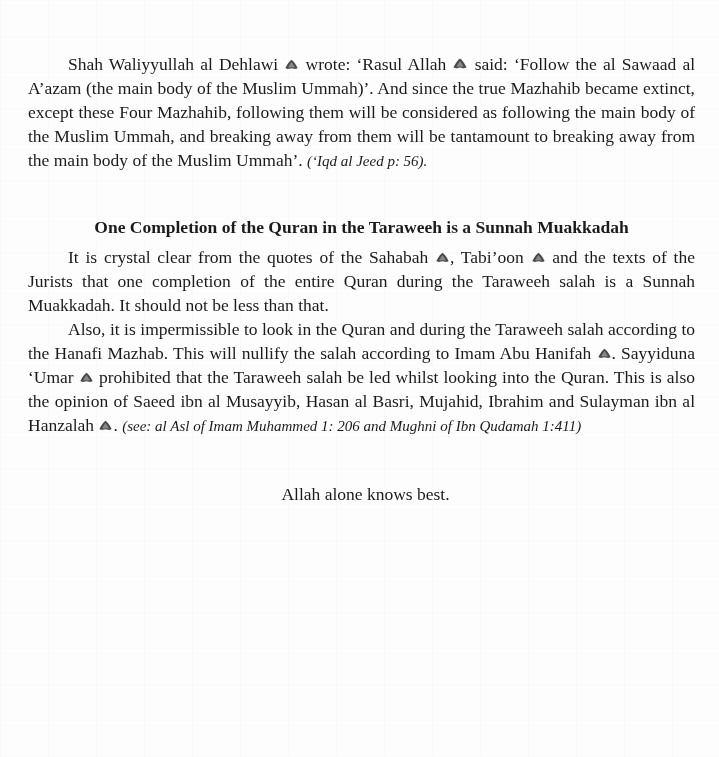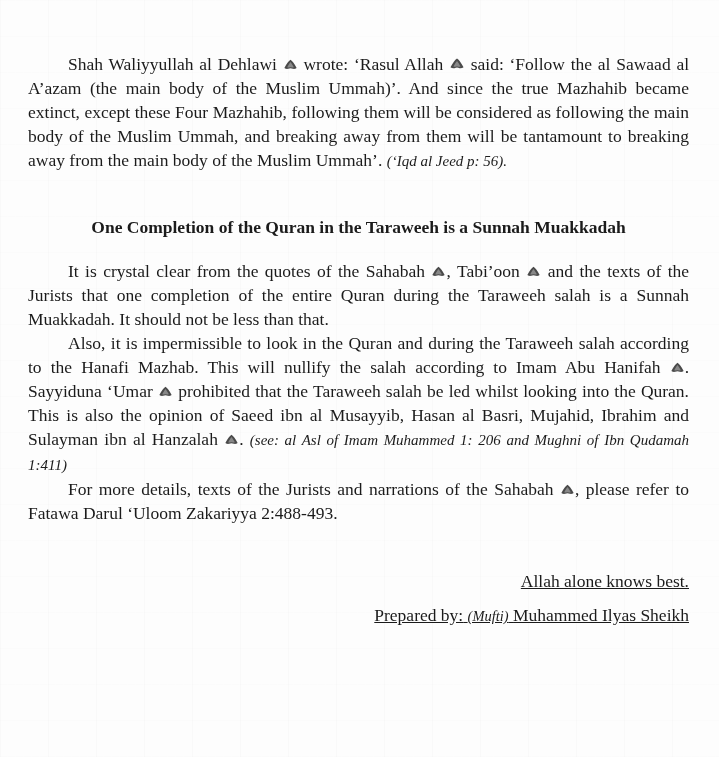--- a/index.html
+++ b/index.html
@@ -5,37 +5,37 @@
   html, body { margin: 0; padding: 0; }
   body {
     width: 719px; height: 757px;
     background: #ffffff;
     font-family: "Liberation Serif", serif;
   }
   .page {
     position: relative;
     width: 719px; height: 757px;
     box-sizing: border-box;
-    padding: 52px 30px 0 28px;
+    padding: 52px 24px 0 28px;
     background: #fdfdfd;
     background-image:
       repeating-linear-gradient(90deg, rgba(0,0,0,0.015) 0 1px, transparent 1px 48px),
       repeating-linear-gradient(0deg, rgba(0,0,0,0.008) 0 1px, transparent 1px 36px);
     color: #1b1b1b;
     overflow: hidden;
   }
   p.body {
     margin: 0;
     font-size: 17.5px;
     line-height: 24px;
     text-align: justify;
   }
   p.indent { text-indent: 40px; }
   h2.heading {
-    margin: 42px 0 20px 0;
+    margin: 42px 0 6px 0;
     font-size: 17.5px;
     line-height: 24px;
     text-align: center;
     font-weight: bold;
   }
   .mt { margin-top: 10px; }
   .cite {
     font-style: italic;
     font-size: 15px;
   }
@@ -45,22 +45,21 @@
     vertical-align: baseline;
     position: relative; top: 0px;
   }
   .hon.lg { width: 16px; height: 13px; }
   .hon svg { display: block; width: 100%; height: 100%; }
   .footer { margin-top: 44px; }
   .footer p {
     margin: 0 0 10px 8px;
     font-size: 17.5px;
     line-height: 24px;
-    text-align: right;
-    text-decoration: underline;
+    text-align: center;
   }
   .small-italic {
     font-style: italic;
     font-size: 14.5px;
   }
 </style>
 </head>
 <body>
 
 <div class="page">
@@ -100,26 +99,18 @@
           <path d="M11 1c-1.6 1.1-2.8 2.4-4.1 4.2C5.2 7.5 3.6 10.5 2 13.2c1.4 1 3.6 1.6 5.5 1.2 1.2-.2 2.3-.8 3.5-.8 1.2 0 2.3.6 3.5.8 1.9.4 4.1-.2 5.5-1.2-1.6-2.7-3.2-5.7-4.9-8C13.8 3.4 12.6 2.1 11 1z" fill="#4a4a4a"></path>
           <path d="M11 4.5c-.9 1-1.8 2.2-2.7 3.7-.7 1.2-1.5 2.6-2.2 3.8.9.4 2 .6 3 .4.7-.1 1.3-.4 1.9-.4s1.2.3 1.9.4c1 .2 2.1 0 3-.4-.7-1.2-1.5-2.6-2.2-3.8-.9-1.5-1.8-2.7-2.7-3.7z" fill="#fdfdfd" opacity=".35"></path>
         </svg></span>
     <span>prohibited that the Taraweeh salah be led whilst looking into the Quran. This is also the opinion of Saeed ibn al Musayyib, Hasan al Basri, Mujahid, Ibrahim and Sulayman ibn al Hanzalah</span>
     <span class="hon"><svg viewBox="0 0 22 16">
           <path d="M11 1c-1.6 1.1-2.8 2.4-4.1 4.2C5.2 7.5 3.6 10.5 2 13.2c1.4 1 3.6 1.6 5.5 1.2 1.2-.2 2.3-.8 3.5-.8 1.2 0 2.3.6 3.5.8 1.9.4 4.1-.2 5.5-1.2-1.6-2.7-3.2-5.7-4.9-8C13.8 3.4 12.6 2.1 11 1z" fill="#4a4a4a"></path>
           <path d="M11 4.5c-.9 1-1.8 2.2-2.7 3.7-.7 1.2-1.5 2.6-2.2 3.8.9.4 2 .6 3 .4.7-.1 1.3-.4 1.9-.4s1.2.3 1.9.4c1 .2 2.1 0 3-.4-.7-1.2-1.5-2.6-2.2-3.8-.9-1.5-1.8-2.7-2.7-3.7z" fill="#fdfdfd" opacity=".35"></path>
         </svg></span><span>.</span>
     <span class="cite">(see: al Asl of Imam Muhammed 1: 206 and Mughni of Ibn Qudamah 1:411)</span></p>
 
-  <p class="body indent mt"><span>For more details, texts of the Jurists and narrations of the Sahabah</span>
-    <span class="hon"><svg viewBox="0 0 22 16">
-          <path d="M11 1c-1.6 1.1-2.8 2.4-4.1 4.2C5.2 7.5 3.6 10.5 2 13.2c1.4 1 3.6 1.6 5.5 1.2 1.2-.2 2.3-.8 3.5-.8 1.2 0 2.3.6 3.5.8 1.9.4 4.1-.2 5.5-1.2-1.6-2.7-3.2-5.7-4.9-8C13.8 3.4 12.6 2.1 11 1z" fill="#4a4a4a"></path>
-          <path d="M11 4.5c-.9 1-1.8 2.2-2.7 3.7-.7 1.2-1.5 2.6-2.2 3.8.9.4 2 .6 3 .4.7-.1 1.3-.4 1.9-.4s1.2.3 1.9.4c1 .2 2.1 0 3-.4-.7-1.2-1.5-2.6-2.2-3.8-.9-1.5-1.8-2.7-2.7-3.7z" fill="#fdfdfd" opacity=".35"></path>
-        </svg></span><span>, please refer to Fatawa Darul ‘Uloom Zakariyya 2:488-493.</span></p>
 
   <div class="footer">
     <p>Allah alone knows best.</p>
-    <p><span>Prepared by:</span>
-      <span class="small-italic">(Mufti)</span>
-      <span>Muhammed Ilyas Sheikh</span></p>
   </div>
 
 </div>
 
 </body></html>

